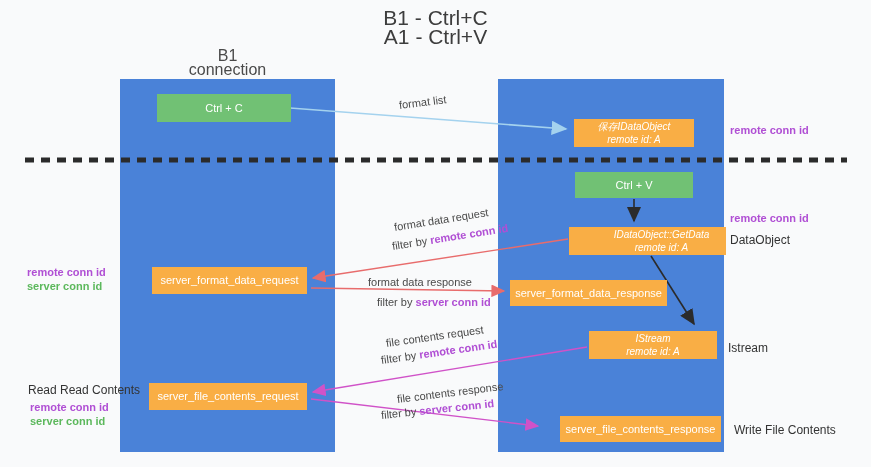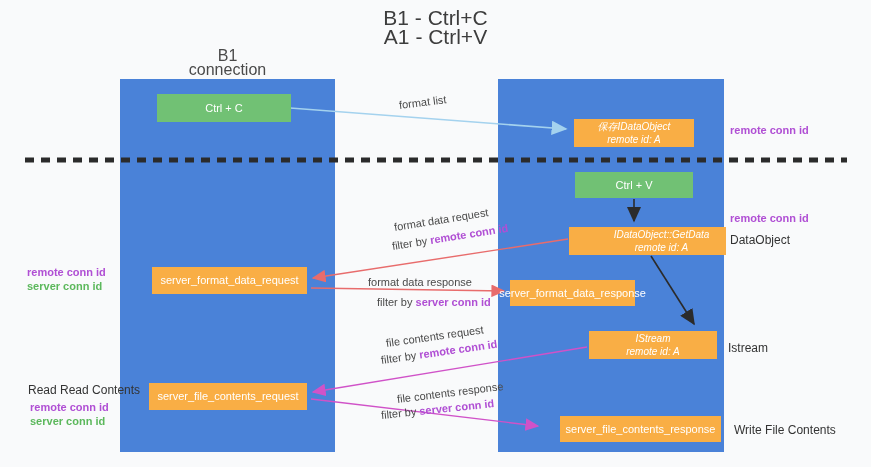--- a/index.html
+++ b/index.html
@@ -84,21 +84,21 @@
 
   <div class="box orange" style="left:569px;top:227px;width:129px;height:28px;padding-left:28px;">
     <div class="l2">IDataObject::GetData</div>
     <div class="l2">remote id: A</div>
   </div>
 
   <div class="box orange" style="left:152px;top:267px;width:155px;height:27px;">
     <div>server_format_data_request</div>
   </div>
 
-  <div class="box orange" style="left:510px;top:280px;width:125px;height:26px;">
+  <div class="box orange" style="left:510px;top:280px;width:157px;height:26px;">
     <div>server_format_data_response</div>
   </div>
 
   <div class="box orange" style="left:589px;top:331px;width:128px;height:28px;">
     <div class="l2">IStream</div>
     <div class="l2">remote id: A</div>
   </div>
 
   <div class="box orange" style="left:149px;top:383px;width:158px;height:27px;">
     <div>server_file_contents_request</div>

